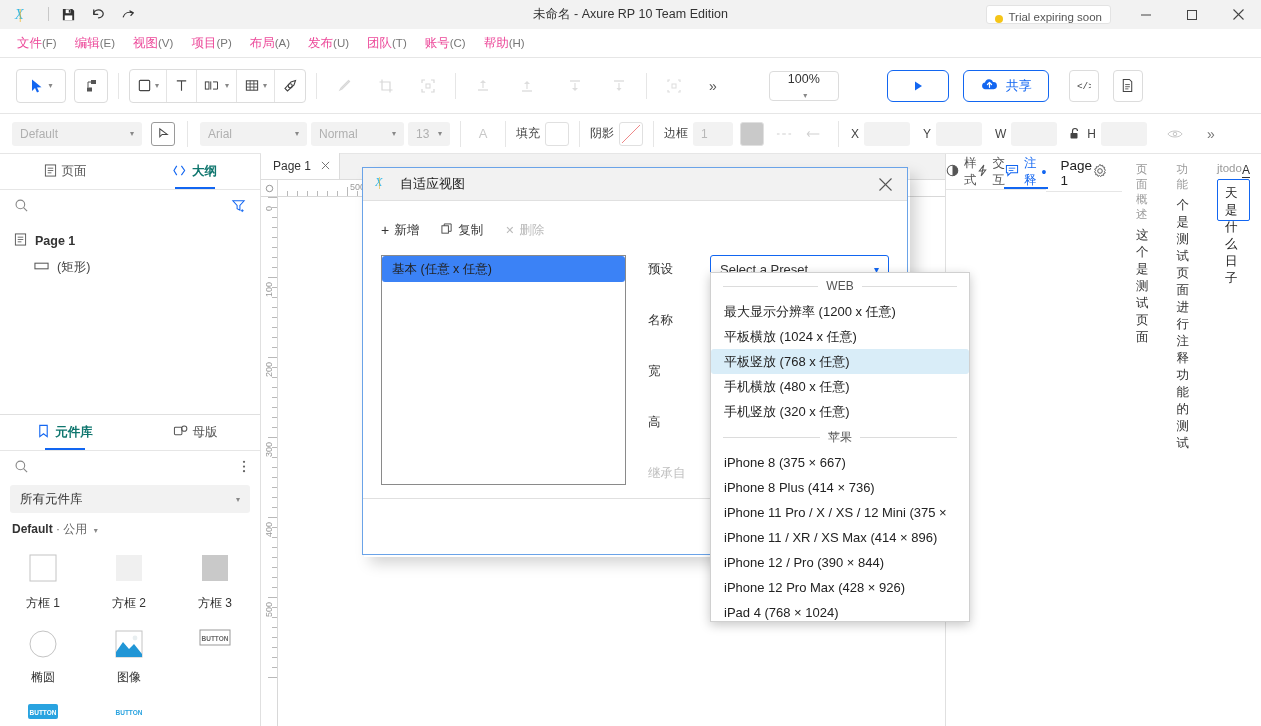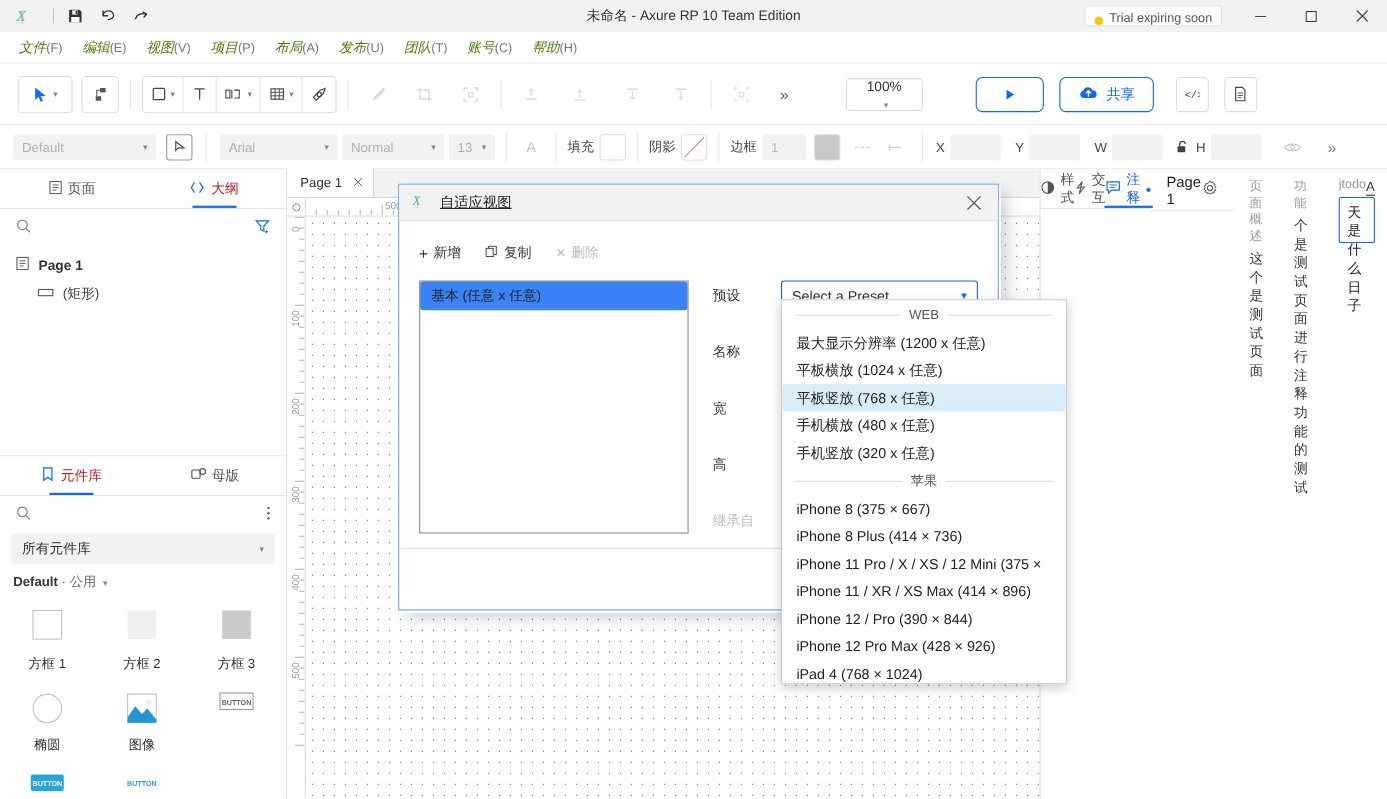--- a/index.html
+++ b/index.html
@@ -41,21 +41,21 @@
 
   
   .menubar {
     position:absolute; left:0; top:29px; width:1261px; height:29px;
     background:#fff; display:flex; align-items:center; padding-left:8px;
     border-bottom:1px solid #e6e6e6;
   }
   .menuitem {
     padding:4px 9px; font-size:12.5px; color:#333; cursor:pointer; border-radius:3px;
   }
-  .menuitem .mn { color:#4d7c0f;font-style:italic; }
+  .menuitem .mn { color:#ec4899; }
   .menuitem .key { color:#777; font-size:11.5px; }
 
   
   .toolbar {
     position:absolute; left:0; top:58px; width:1261px; height:56px;
     background:#fff; border-bottom:1px solid #e6e6e6;
     display:flex; align-items:center; padding:0 10px;
   }
   .tbtn {
     height:34px; min-width:34px; border:1px solid transparent; border-radius:4px;
@@ -118,21 +118,21 @@
     background:#fff; border-right:1px solid #e0e0e0;
     display:flex; flex-direction:column;
   }
   .tabrow {
     height:36px; display:flex; border-bottom:1px solid #e6e6e6; background:#fff;
   }
   .tab {
     flex:1; display:flex; align-items:center; justify-content:center; gap:5px;
     font-size:12.5px; color:#555; cursor:pointer; position:relative;
   }
-  .tab.active { color:#b91c1c; font-weight:normal; }
+  .tab.active { color:#0f766e; font-weight:bold; }
   .tab.active::after {
     content:''; position:absolute; bottom:0; left:50%; transform:translateX(-50%);
     width:40px; height:2px; background:#1266f1;
   }
   .searchrow {
     height:34px; display:flex; align-items:center; justify-content:space-between;
     padding:0 14px;
   }
   .tree { padding:4px 0 0 0; flex:1; overflow:hidden; }
   .treerow {
@@ -245,21 +245,21 @@
     pointer-events:none;
   }
   .modal {
     position:absolute; left:362px; top:167px; width:546px; height:388px;
     background:#fff; border:1px solid #6aa3e8; display:flex; flex-direction:column;
   }
   .modal-hdr {
     height:33px; background:#f2f2f2; display:flex; align-items:center;
     padding:0 0 0 12px; border-bottom:1px solid #e0e0e0;
   }
-  .modal-title { font-size:13px; color:#222; margin-left:10px;text-decoration:underline; }
+  .modal-title { font-size:13px; color:#222; margin-left:10px; }
   .modal-close {
     margin-left:auto; width:44px; height:33px; display:flex; align-items:center;
     justify-content:center; cursor:pointer;
   }
   .modal-body { flex:1; padding:16px 18px 0 18px; position:relative; }
   .mtoolrow { display:flex; align-items:center; gap:22px; height:26px; }
   .mtool { display:flex; align-items:center; gap:5px; font-size:12.5px; color:#333; cursor:pointer; }
   .mtool.disabled { color:#bbb; cursor:default; }
   .mcols { display:flex; margin-top:12px; }
   .mlist {

